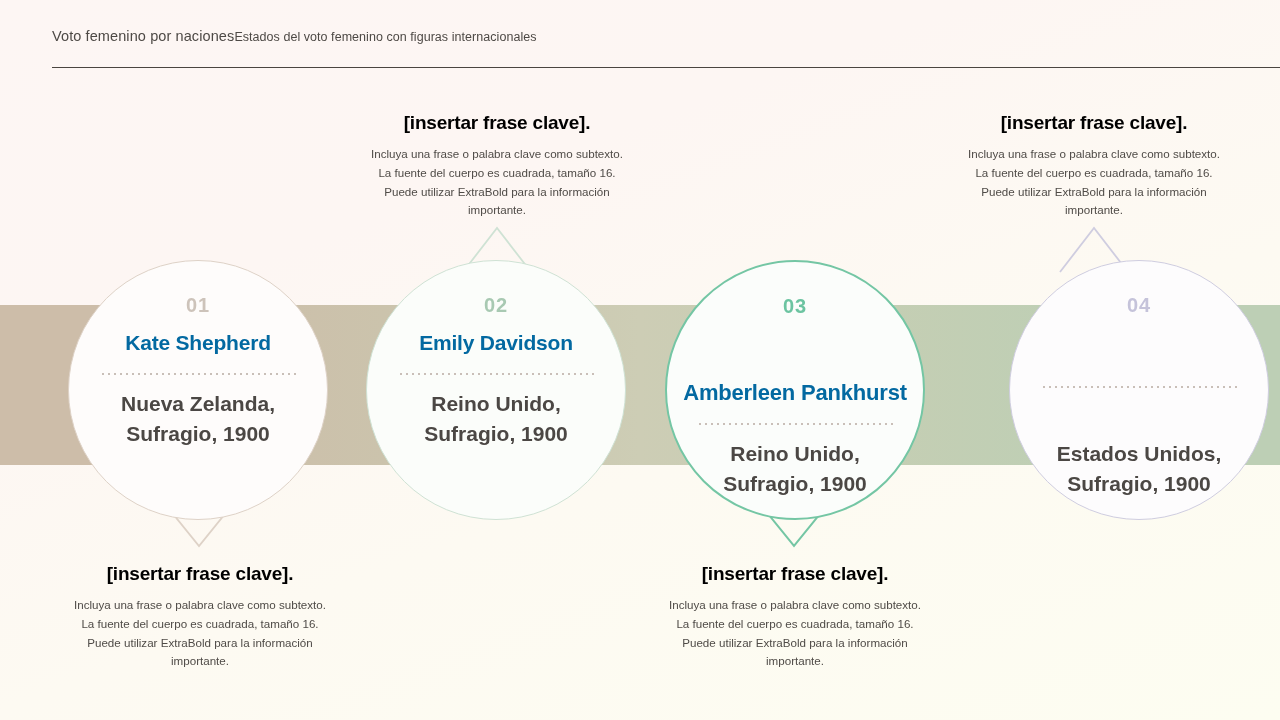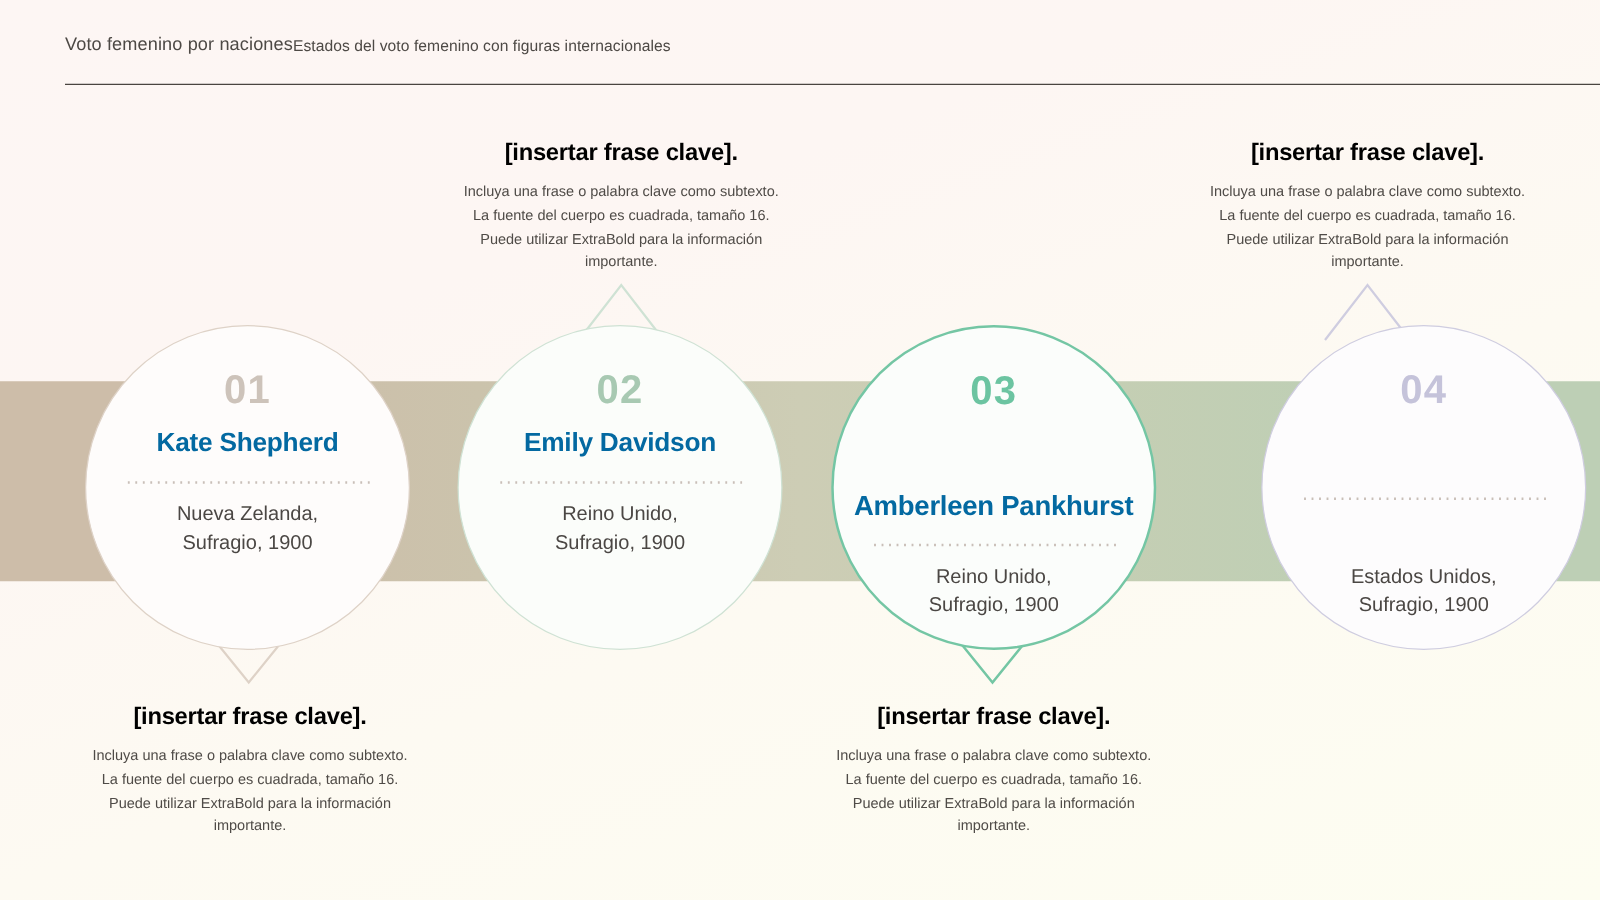--- a/index.html
+++ b/index.html
@@ -78,21 +78,21 @@
     justify-content: flex-start;
     text-align: center;
     padding-top: 34px;
   }
   .circle.c1 { left: 68px;  top: 260px; border: 1.6px solid #ded2c7; background:#fefcfb; }
   .circle.c2 { left: 366px; top: 260px; border: 1.6px solid #cfe2d4; background:#fbfdfa; }
   .circle.c3 { left: 665px; top: 260px; border: 2px solid #74c6a4;   background:#fbfdfb; }
   .circle.c4 { left: 1009px; top: 260px; border: 1.6px solid #cfcde0; background:#fdfcfd;gap:37px; }
 
   .num {
-    font-size: 32px;
+    font-size: 20px;
     font-weight: 700;
     letter-spacing: 1px;
     line-height: 1;
     margin-bottom: 16px;
   }
   .num.n1 { color: #cdc3ba; }
   .num.n2 { color: #a8c9b2; }
   .num.n3 { color: #6cc4a1; }
   .num.n4 { color: #c5c3da; }
 
@@ -109,24 +109,24 @@
   .dotted {
     width: 196px;
     height: 2px;
     margin: 18px 0 14px 0;
     background-image: radial-gradient(circle, #c9bfb8 0.9px, transparent 1px);
     background-size: 6px 2px;
     background-repeat: repeat-x;
   }
 
   .meta {
-    font-size: 16px;
+    font-size: 21px;
     color: #4b4744;
     line-height: 1.42;
-    font-weight: 400;
+    font-weight: 700;
   }
 
   
   .tail {
     position: absolute;
     pointer-events: none;
   }
 
   
   .caption {

